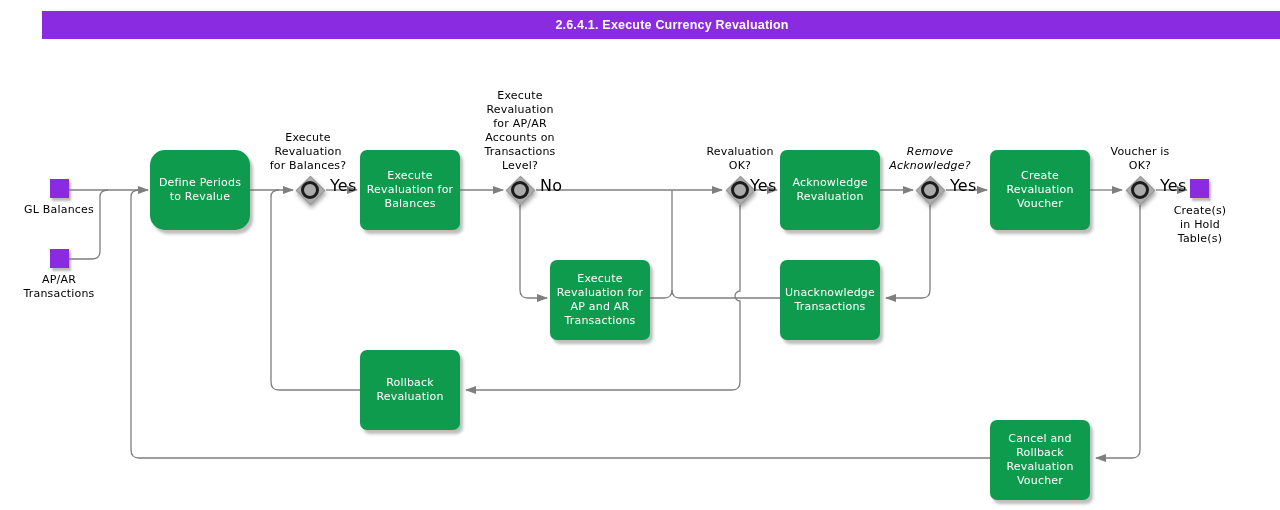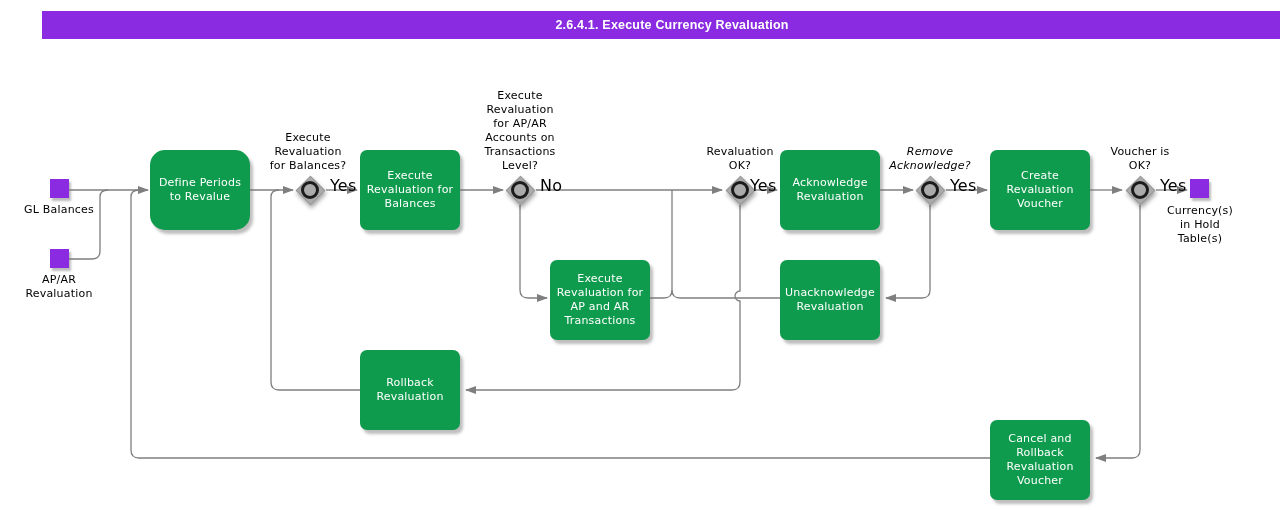--- a/index.html
+++ b/index.html
@@ -85,24 +85,24 @@
       <path d="M 1156 190 H 1187" marker-end="url(#arr)"></path>
       <path d="M 1140 205 V 450 Q 1140 458 1132 458 H 1096" marker-end="url(#arr)"></path>
     </g>
   </svg>
 
   <div class="data-square" style="left:50px;top:179px;"></div>
   <div class="io-label" style="left:9px;top:203px;">GL Balances</div>
 
   <div class="data-square" style="left:50px;top:249px;"></div>
   <div class="io-label" style="left:9px;top:273px;">AP/AR
-Revaluation</div>
+Transactions</div>
 
   <div class="data-square" style="left:1190px;top:179px;"></div>
-  <div class="io-label" style="left:1150px;top:204px;">Currency(s)
+  <div class="io-label" style="left:1150px;top:204px;">Create(s)
 in Hold
 Table(s)</div>
 
   <div class="task" style="left:150px;top:150px;border-radius:15px;">
     <span>Define Periods
 to Revalue</span>
   </div>
   <div class="task" style="left:360px;top:150px;">
     <span>Execute
 Revaluation for
@@ -113,21 +113,21 @@
 Revaluation for
 AP and AR
 Transactions</span>
   </div>
   <div class="task" style="left:780px;top:150px;text-align:center;">
     <span>Acknowledge
 Revaluation</span>
   </div>
   <div class="task" style="left:780px;top:260px;">
     <span>Unacknowledge
-Revaluation</span>
+Transactions</span>
   </div>
   <div class="task" style="left:990px;top:150px;text-align:center;">
     <span>Create
 Revaluation
 Voucher</span>
   </div>
   <div class="task" style="left:360px;top:350px;">
     <span>Rollback
 Revaluation</span>
   </div>

